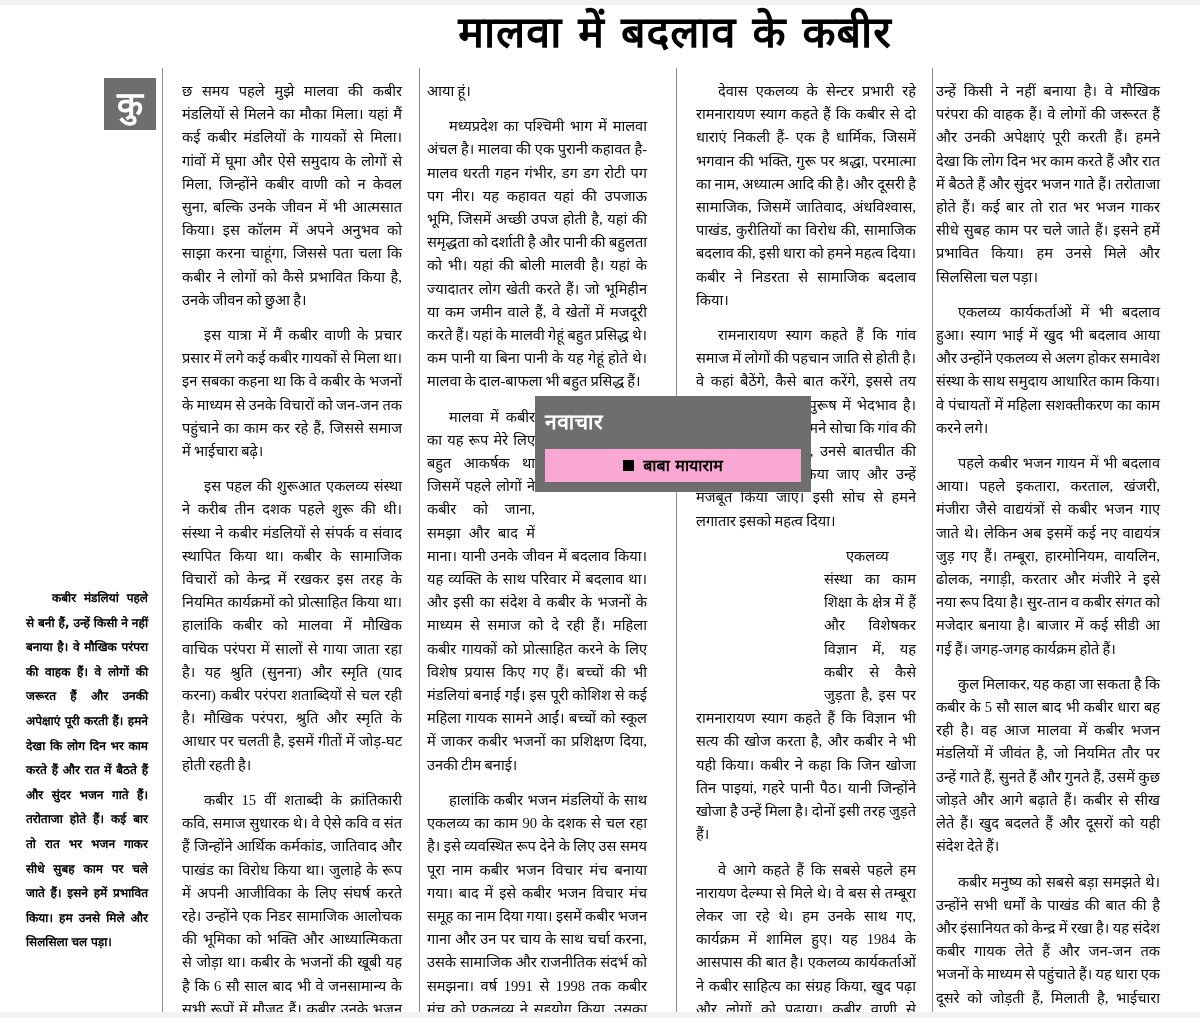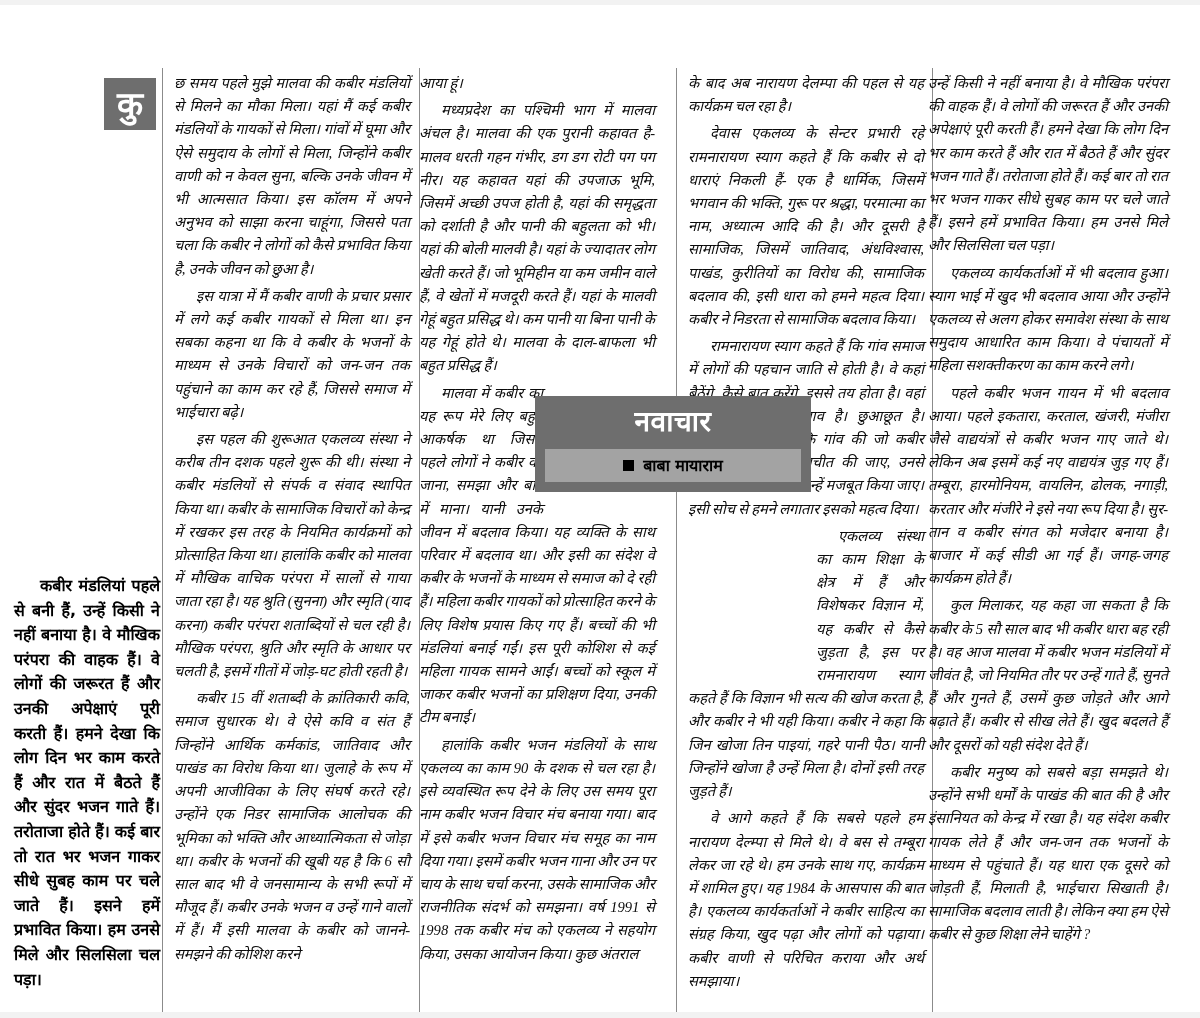--- a/index.html
+++ b/index.html
@@ -72,24 +72,24 @@
   }
 
   
   .rail {
     position: absolute;
     left: 14px;
     top: 574px;
     width: 146px;
   }
   .rail p {
-    margin: 0;
-    font-family: "DejaVu Sans", "Liberation Sans", sans-serif;
-    font-weight: 700;
-    font-size: 16px;
+    margin: 12px;
+    font-family: "DejaVu Sans", "Liberation Sans", sans-serif;
+    font-weight: 700;
+    font-size: 12px;
     line-height: 24.6px;
     text-align: justify;
     text-indent: 26px;
     color: #000000;
     word-spacing: -0.5px;
   }
 
   
   .vrule {
     position: absolute;
@@ -106,24 +106,23 @@
   .col {
     position: absolute;
     top: 68px;
     font-size: 14.6px;
     line-height: 23.2px;
     text-align: justify;
     text-justify: inter-word;
     color: #0a0a0a;
   }
   .col p {
-    margin: 4px;
+    margin: 12px;
     text-indent: 22px;
     word-spacing: -0.4px;
-    font-style: italic;
   }
   .col p.noindent { text-indent: 0; }
 
   .col1 { left: 170px; width: 244px; height: 950px; }
   .col2 { left: 415px; width: 244px; height: 950px; }
   .col3 { left: 684px; width: 244px; height: 950px; }
   .col4 { left: 924px; width: 248px; height: 950px; }
 
   
   .shim-right {
@@ -146,29 +145,29 @@
     top: 396px;
     width: 276px;
     height: 96px;
     background: #6e6e6e;
     padding: 6px 10px 9px 10px;
     z-index: 5;
   }
   .navachar .nv-title {
     font-family: "DejaVu Sans", "Liberation Sans", sans-serif;
     font-weight: 700;
-    font-size: 28px;
+    font-size: 21px;
     line-height: 40px;
     color: #ffffff;
-    text-align: center;
+    text-align: left;
     letter-spacing: 0.5px;
   }
   .navachar .nv-byline {
     margin-top: 7px;
-    background: #a3a3a3;
+    background: #f9a8d4;
     height: 33px;
     display: flex;
     align-items: center;
     justify-content: center;
     gap: 9px;
   }
   .navachar .nv-bullet {
     width: 11px;
     height: 11px;
     background: #000000;
@@ -182,20 +181,21 @@
     color: #000000;
   }
 </style>
 </head>
 <body>
 
 <div class="page">
 
   <div class="top-rule"></div>
 
+  <div class="headline">मालवा में बदलाव के कबीर</div>
 
   <div class="dropcap-badge">कु</div>
 
   <div class="rail">
     <p>कबीर मंडलियां पहले से बनी हैं, उन्हें किसी ने नहीं बनाया है। वे मौखिक परंपरा की वाहक हैं। वे लोगों की जरूरत हैं और उनकी अपेक्षाएं पूरी करती हैं। हमने देखा कि लोग दिन भर काम करते हैं और रात में बैठते हैं और सुंदर भजन गाते हैं। तरोताजा होते हैं। कई बार तो रात भर भजन गाकर सीधे सुबह काम पर चले जाते हैं। इसने हमें प्रभावित किया। हम उनसे मिले और सिलसिला चल पड़ा।</p>
   </div>
 
   <div class="vrule r1"></div>
   <div class="vrule r2"></div>
   <div class="vrule r3"></div>
@@ -209,21 +209,20 @@
   </div>
 
   <div class="col col2">
     <p class="noindent">आया हूं।</p>
     <p>मध्यप्रदेश का पश्चिमी भाग में मालवा अंचल है। मालवा की एक पुरानी कहावत है- मालव धरती गहन गंभीर, डग डग रोटी पग पग नीर। यह कहावत यहां की उपजाऊ भूमि, जिसमें अच्छी उपज होती है, यहां की समृद्धता को दर्शाती है और पानी की बहुलता को भी। यहां की बोली मालवी है। यहां के ज्यादातर लोग खेती करते हैं। जो भूमिहीन या कम जमीन वाले हैं, वे खेतों में मजदूरी करते हैं। यहां के मालवी गेहूं बहुत प्रसिद्ध थे। कम पानी या बिना पानी के यह गेहूं होते थे। मालवा के दाल-बाफला भी बहुत प्रसिद्ध हैं।</p>
     <p><span class="shim-right"></span><span>मालवा में कबीर का यह रूप मेरे लिए बहुत आकर्षक था जिसमें पहले लोगों ने कबीर को जाना, समझा और बाद में माना। यानी उनके जीवन में बदलाव किया। यह व्यक्ति के साथ परिवार में बदलाव था। और इसी का संदेश वे कबीर के भजनों के माध्यम से समाज को दे रही हैं। महिला कबीर गायकों को प्रोत्साहित करने के लिए विशेष प्रयास किए गए हैं। बच्चों की भी मंडलियां बनाई गईं। इस पूरी कोशिश से कई महिला गायक सामने आईं। बच्चों को स्कूल में जाकर कबीर भजनों का प्रशिक्षण दिया, उनकी टीम बनाई।</span></p>
     <p>हालांकि कबीर भजन मंडलियों के साथ एकलव्य का काम 90 के दशक से चल रहा है। इसे व्यवस्थित रूप देने के लिए उस समय पूरा नाम कबीर भजन विचार मंच बनाया गया। बाद में इसे कबीर भजन विचार मंच समूह का नाम दिया गया। इसमें कबीर भजन गाना और उन पर चाय के साथ चर्चा करना, उसके सामाजिक और राजनीतिक संदर्भ को समझना। वर्ष 1991 से 1998 तक कबीर मंच को एकलव्य ने सहयोग किया, उसका आयोजन किया। कुछ अंतराल</p>
   </div>
 
   <div class="col col3">
-    <p class="noindent">के बाद अब नारायण देलम्पा की पहल से यह कार्यक्रम चल रहा है।</p>
     <p>देवास एकलव्य के सेन्टर प्रभारी रहे रामनारायण स्याग कहते हैं कि कबीर से दो धाराएं निकली हैं- एक है धार्मिक, जिसमें भगवान की भक्ति, गुरू पर श्रद्धा, परमात्मा का नाम, अध्यात्म आदि की है। और दूसरी है सामाजिक, जिसमें जातिवाद, अंधविश्वास, पाखंड, कुरीतियों का विरोध की, सामाजिक बदलाव की, इसी धारा को हमने महत्व दिया। कबीर ने निडरता से सामाजिक बदलाव किया।</p>
     <p>रामनारायण स्याग कहते हैं कि गांव समाज में लोगों की पहचान जाति से होती है। वे कहां बैठेंगे, कैसे बात करेंगे, इससे तय होता है। वहां महिला-पुरूष में भेदभाव है। छुआछूत है। इसलिए हमने सोचा कि गांव की जो कबीर मंडलियां हैं, उनसे बातचीत की जाए, उनसे संवाद किया जाए और उन्हें मजबूत किया जाए। इसी सोच से हमने लगातार इसको महत्व दिया।</p>
     <p><span class="shim-left"></span><span>एकलव्य संस्था का काम शिक्षा के क्षेत्र में हैं और विशेषकर विज्ञान में, यह कबीर से कैसे जुड़ता है, इस पर रामनारायण स्याग कहते हैं कि विज्ञान भी सत्य की खोज करता है, और कबीर ने भी यही किया। कबीर ने कहा कि जिन खोजा तिन पाइयां, गहरे पानी पैठ। यानी जिन्होंने खोजा है उन्हें मिला है। दोनों इसी तरह जुड़ते हैं।</span></p>
     <p>वे आगे कहते हैं कि सबसे पहले हम नारायण देल्म्पा से मिले थे। वे बस से तम्बूरा लेकर जा रहे थे। हम उनके साथ गए, कार्यक्रम में शामिल हुए। यह 1984 के आसपास की बात है। एकलव्य कार्यकर्ताओं ने कबीर साहित्य का संग्रह किया, खुद पढ़ा और लोगों को पढ़ाया। कबीर वाणी से परिचित कराया और अर्थ समझाया।</p>
   </div>
 
   <div class="col col4">
     <p class="noindent">उन्हें किसी ने नहीं बनाया है। वे मौखिक परंपरा की वाहक हैं। वे लोगों की जरूरत हैं और उनकी अपेक्षाएं पूरी करती हैं। हमने देखा कि लोग दिन भर काम करते हैं और रात में बैठते हैं और सुंदर भजन गाते हैं। तरोताजा होते हैं। कई बार तो रात भर भजन गाकर सीधे सुबह काम पर चले जाते हैं। इसने हमें प्रभावित किया। हम उनसे मिले और सिलसिला चल पड़ा।</p>
     <p>एकलव्य कार्यकर्ताओं में भी बदलाव हुआ। स्याग भाई में खुद भी बदलाव आया और उन्होंने एकलव्य से अलग होकर समावेश संस्था के साथ समुदाय आधारित काम किया। वे पंचायतों में महिला सशक्तीकरण का काम करने लगे।</p>
     <p>पहले कबीर भजन गायन में भी बदलाव आया। पहले इकतारा, करताल, खंजरी, मंजीरा जैसे वाद्ययंत्रों से कबीर भजन गाए जाते थे। लेकिन अब इसमें कई नए वाद्ययंत्र जुड़ गए हैं। तम्बूरा, हारमोनियम, वायलिन, ढोलक, नगाड़ी, करतार और मंजीरे ने इसे नया रूप दिया है। सुर-तान व कबीर संगत को मजेदार बनाया है। बाजार में कई सीडी आ गई हैं। जगह-जगह कार्यक्रम होते हैं।</p>

